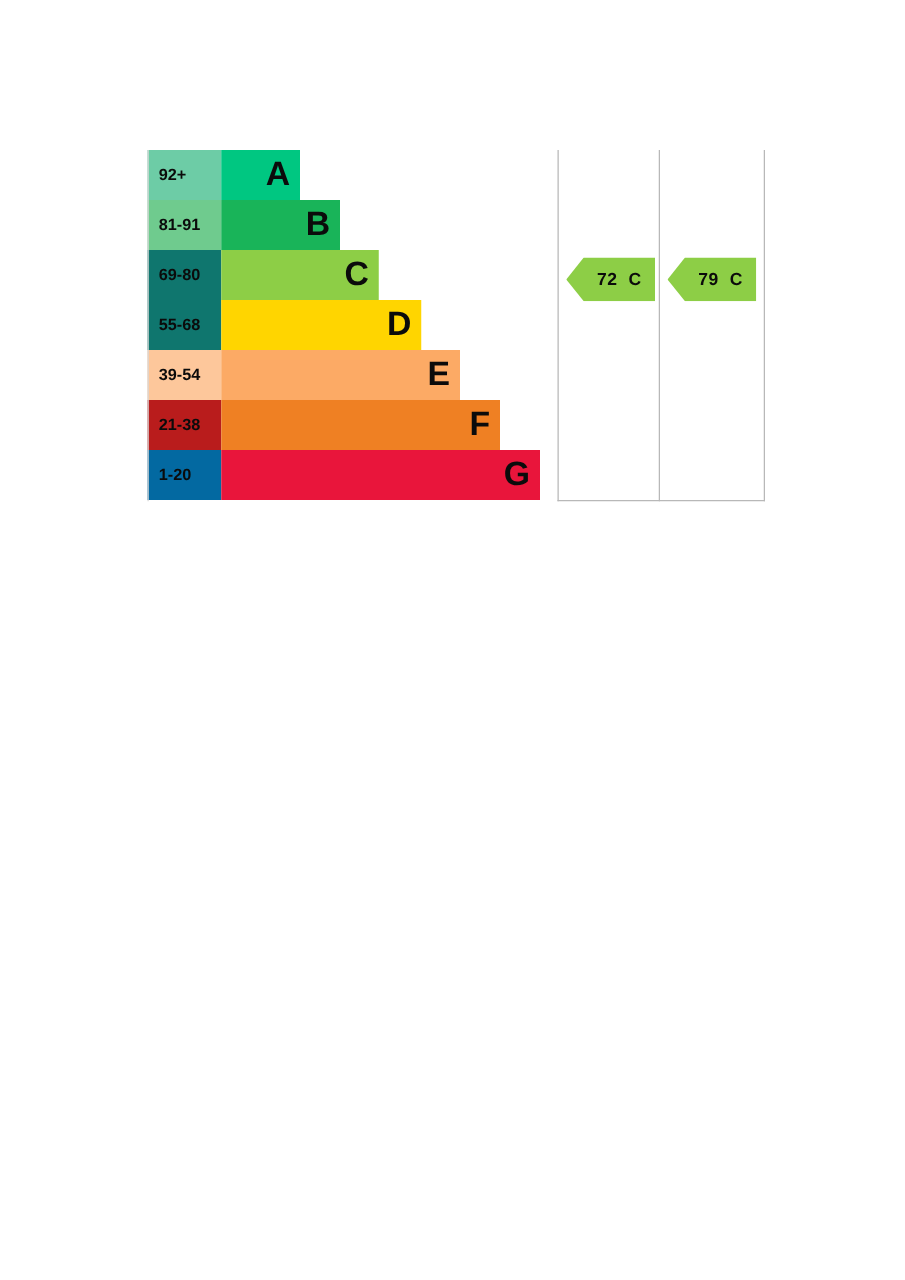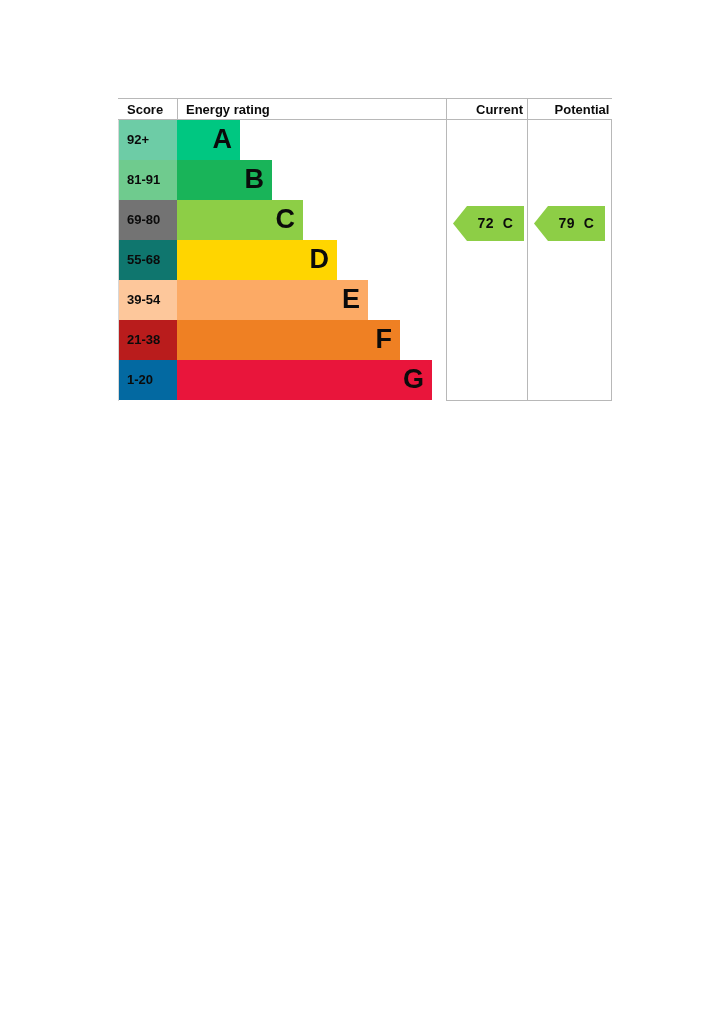--- a/index.html
+++ b/index.html
@@ -139,30 +139,20 @@
   }
   .arrow-label .suffix {
     font-weight: bold;
   }
 </style>
 </head>
 <body>
 
 <div id="epc-wrap">
 
-  <div class="epc-header">
-    <div class="hdr-cell hdr-score">Score</div>
-    <div class="hdr-cell hdr-rating">Energy rating</div>
-    <div class="hdr-cell hdr-current">Current</div>
-    <div class="hdr-cell hdr-potential">Potential</div>
-
-    <div class="hdr-div" style="left:59px;"></div>
-    <div class="hdr-div" style="left:328px;"></div>
-    <div class="hdr-div" style="left:409px;"></div>
-  </div>
 
   <div class="epc-body">
 
     <div id="bands-host">
         <div class="band" style="top: 0px;">
           <div class="band-score" style="background: rgb(109, 204, 166); text-decoration: underline;">
             <div class="band-score-txt">92+</div>
           </div>
           <div class="band-bar" style="width: 63px; background: rgb(0, 199, 129);">
             <div class="band-letter">A</div>
@@ -170,21 +160,21 @@
         </div>
         <div class="band" style="top: 40px;">
           <div class="band-score" style="background: rgb(111, 203, 142);">
             <div class="band-score-txt">81-91</div>
           </div>
           <div class="band-bar" style="width: 95px; background: rgb(25, 180, 89);">
             <div class="band-letter">B</div>
           </div>
         </div>
         <div class="band" style="top: 80px;">
-          <div class="band-score" style="background: #737373;">
+          <div class="band-score" style="background: #0f766e;">
             <div class="band-score-txt">69-80</div>
           </div>
           <div class="band-bar" style="width: 126px; background: rgb(141, 206, 70);">
             <div class="band-letter">C</div>
           </div>
         </div>
         <div class="band" style="top: 120px;">
           <div class="band-score" style="background: #0f766e;">
             <div class="band-score-txt">55-68</div>
           </div>

